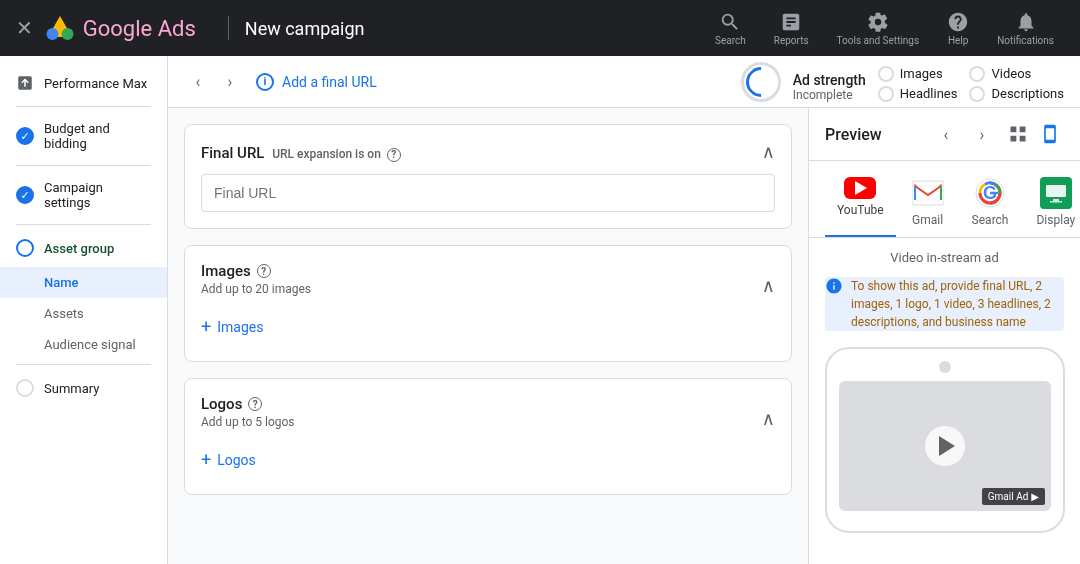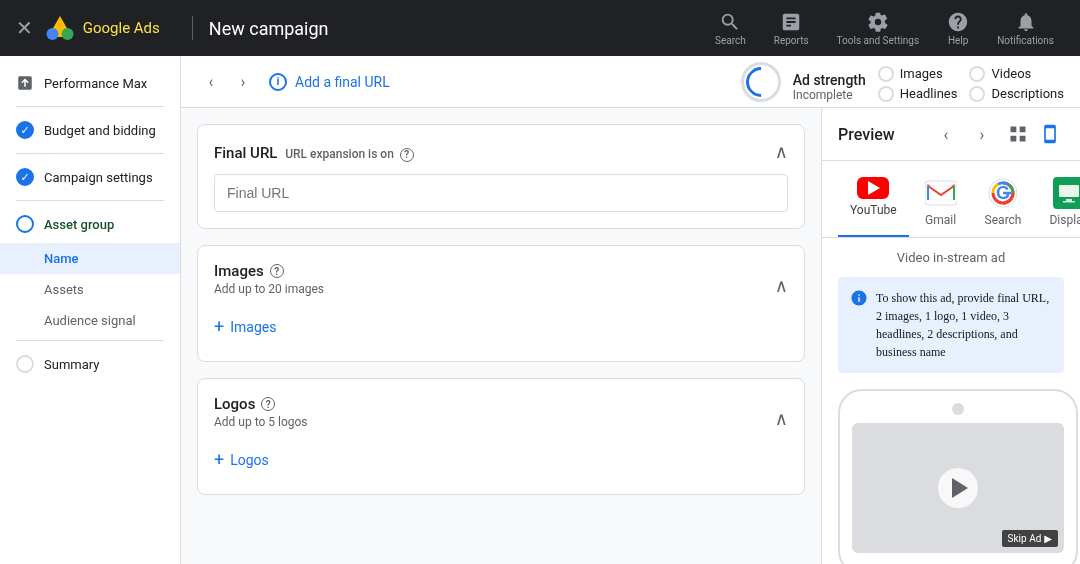--- a/index.html
+++ b/index.html
@@ -6,34 +6,34 @@
     body { font-family: 'Roboto', Arial, sans-serif; background: #f1f3f4; font-size: 14px; color: #202124; overflow: hidden; width: 1080px; height: 564px; }
 
     
     .top-nav {
       display: flex; align-items: center; background: #202124; color: white;
       height: 56px; padding: 0 16px; position: fixed; top: 0; left: 0; right: 0; z-index: 100;
     }
     .top-nav-close { color: #9aa0a6; font-size: 20px; cursor: pointer; margin-right: 12px; }
     .logo-area { display: flex; align-items: center; gap: 8px; margin-right: 16px; }
     .logo-icon { width: 30px; height: 30px; }
-    .logo-text { font-size: 15px; color: #fde047; font-weight: 400; }
+    .logo-text { font-size: 22px; color: #f9a8d4; font-weight: 400; }
     .nav-divider { width: 1px; height: 24px; background: #5f6368; margin: 0 16px; }
     .campaign-title { font-size: 18px; color: white; font-weight: 400; }
     .nav-spacer { flex: 1; }
     .nav-actions { display: flex; align-items: center; gap: 8px; }
     .nav-action { display: flex; flex-direction: column; align-items: center; color: #9aa0a6; cursor: pointer; padding: 4px 10px; font-size: 10px; gap: 2px; }
     .nav-action svg { width: 22px; height: 22px; fill: #9aa0a6; }
     .nav-action-label { font-size: 10px; color: #9aa0a6; }
 
     
     .main-layout { display: flex; margin-top: 56px; height: 508px; }
 
     
-    .sidebar { width: 181px; background: white; border-right: 1px solid #dadce0; padding-top: 8px; flex-shrink: 0; }
+    .sidebar { width: 168px; background: white; border-right: 1px solid #dadce0; padding-top: 8px; flex-shrink: 0; }
     .sidebar-item { display: flex; align-items: center; padding: 10px 16px; cursor: pointer; font-size: 13px; color: #202124; gap: 10px; }
     .sidebar-item.active { color: #14532d; font-weight: 500; }
     .sidebar-icon { width: 18px; height: 18px; flex-shrink: 0; }
     .sidebar-circle { width: 18px; height: 18px; border-radius: 50%; border: 2px solid #dadce0; flex-shrink: 0; }
     .sidebar-circle.completed { background: #1a73e8; border-color: #1a73e8; display: flex; align-items: center; justify-content: center; }
     .sidebar-circle.active-circle { border: 2px solid #1a73e8; }
     .sidebar-check { color: white; font-size: 11px; }
     .sub-items { padding-left: 0; }
     .sub-item { padding: 8px 8px 8px 44px; cursor: pointer; font-size: 13px; color: #5f6368; }
     .sub-item.active { color: #1a73e8; font-weight: 500; background: #e8f0fe; }
@@ -97,21 +97,21 @@
     .channel-tab.active { border-bottom-color: #1a73e8; }
     .channel-tab-label { font-size: 12px; color: #5f6368; }
     .channel-tab.active .channel-tab-label { color: #404040; font-weight: 400; }
     .channel-icon { width: 32px; height: 32px; }
 
     
     .preview-body { flex: 1; overflow-y: auto; padding: 12px 16px; }
     .preview-ad-type { text-align: center; font-size: 13px; color: #5f6368; margin-bottom: 12px; }
 
     
-    .info-box { background: #e8f0fe; border-radius: 4px; padding: 12px; display: flex; align-items: flex-start; gap: 8px; margin-bottom: 16px; font-size: 12px; color: #0f172a; line-height: 1.5; font-family: Liberation Serif, serif; }
+    .info-box { background: #e8f0fe; border-radius: 4px; display: flex; align-items: flex-start; gap: 8px; margin-bottom: 16px; font-size: 12px; color: #a16207; line-height: 1.5; }
     .info-box-icon { color: #1a73e8; flex-shrink: 0; width: 18px; height: 18px; }
 
     
     .phone-mockup { background: white; border: 2px solid #dadce0; border-radius: 24px; margin: 0 auto; width: 240px; padding: 12px; }
     .phone-camera { width: 12px; height: 12px; border-radius: 50%; background: #dadce0; margin: 0 auto 8px; }
     .video-placeholder { background: #dadce0; border-radius: 6px; height: 130px; display: flex; align-items: center; justify-content: center; position: relative; margin-bottom: 8px; }
     .play-button { width: 40px; height: 40px; background: rgba(255,255,255,0.8); border-radius: 50%; display: flex; align-items: center; justify-content: center; }
     .play-triangle { width: 0; height: 0; border-top: 10px solid transparent; border-bottom: 10px solid transparent; border-left: 16px solid #5f6368; margin-left: 3px; }
     .skip-ad-btn { position: absolute; bottom: 6px; right: 6px; background: rgba(0,0,0,0.7); color: white; font-size: 10px; padding: 3px 6px; border-radius: 2px; display: flex; align-items: center; gap: 3px; }
 
@@ -418,21 +418,21 @@
             <span>To show this ad, provide final URL, 2 images, 1 logo, 1 video, 3 headlines, 2 descriptions, and business name</span>
           </div>
 
           <div class="phone-mockup">
             <div class="phone-camera"></div>
             <div class="video-placeholder">
               <div class="play-button">
                 <div class="play-triangle"></div>
               </div>
               <div class="skip-ad-btn">
-                <span>Skip Ad</span>
+                <span>Gmail Ad</span>
                 <span>▶</span>
               </div>
             </div>
 
           </div>
         </div>
       </div>
     </div>
   </div>
 </div>

